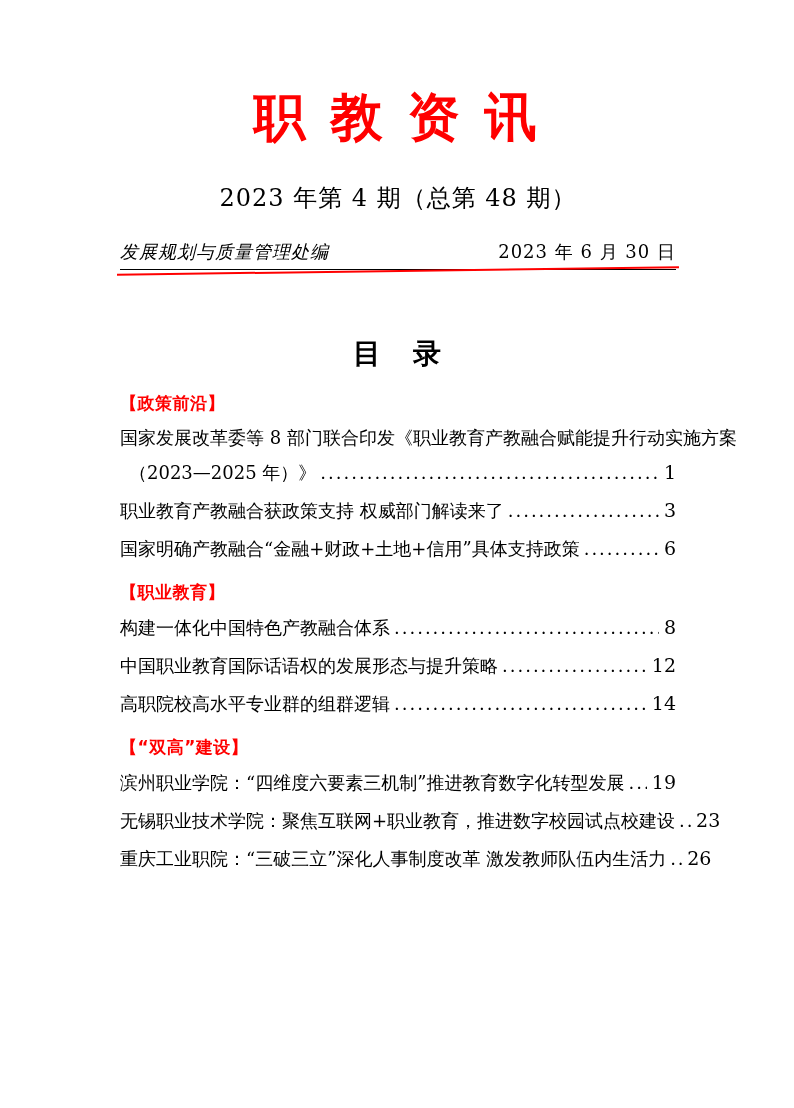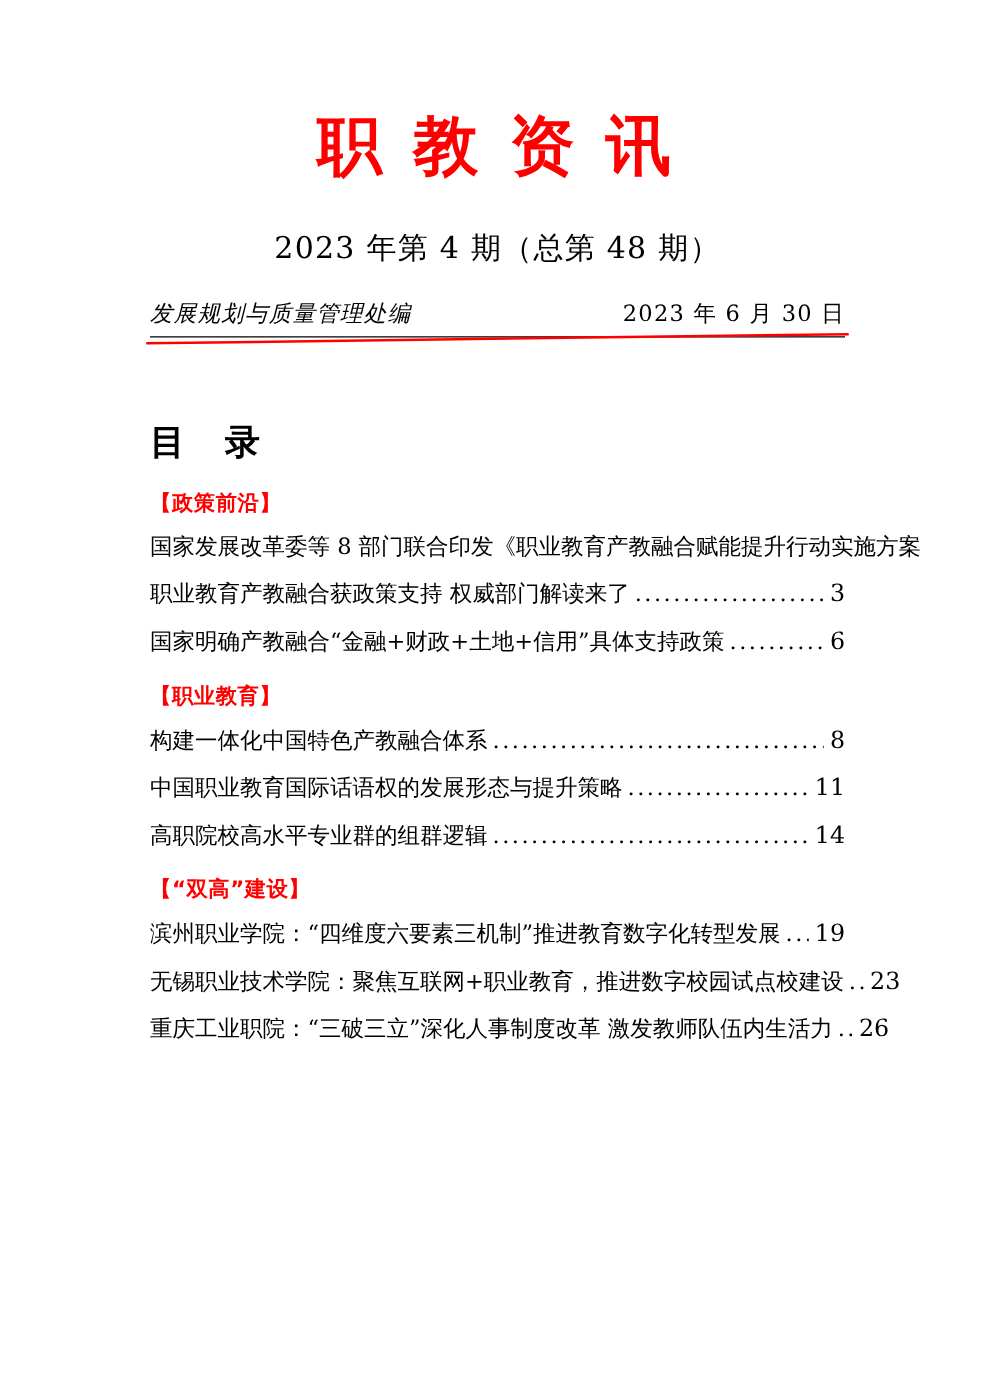--- a/index.html
+++ b/index.html
@@ -68,21 +68,21 @@
     height: 2.4px;
     background: var(--accent);
     transform: rotate(-0.75deg);  
     transform-origin: 50% 50%;
     pointer-events: none;
   }
 
   
   .toc-heading {
     margin-top: 66px;
-    text-align: left;
+    text-align: center;
     font-size: 28px;
     line-height: 36px;
     font-weight: bold;
     font-family: "DejaVu Sans", "Liberation Sans", sans-serif;
     letter-spacing: 2px;
   }
   .toc-section { margin-top: 16px; }
   .section-header {
     font-family: "DejaVu Sans", "Liberation Sans", sans-serif;
     font-weight: bold;
@@ -140,20 +140,25 @@
       <span class="red-rule"></span>
     </div>
 
     <div class="toc-heading">目　录</div>
 
     <div class="toc-section">
       <div class="section-header">【政策前沿】</div>
 
       <div class="toc-entry">
         <div class="toc-first">国家发展改革委等 8 部门联合印发《职业教育产教融合赋能提升行动实施方案</div>
+        <div class="toc-line toc-cont">
+          <span class="t">（2023—2025 年）》</span>
+          <span class="leader"></span>
+          <span class="pg">1</span>
+        </div>
       </div>
 
       <div class="toc-entry">
         <div class="toc-line">
           <span class="t">职业教育产教融合获政策支持 权威部门解读来了</span>
           <span class="leader"></span>
           <span class="pg">3</span>
         </div>
       </div>
 
@@ -174,21 +179,21 @@
           <span class="t">构建一体化中国特色产教融合体系</span>
           <span class="leader"></span>
           <span class="pg">8</span>
         </div>
       </div>
 
       <div class="toc-entry">
         <div class="toc-line">
           <span class="t">中国职业教育国际话语权的发展形态与提升策略</span>
           <span class="leader"></span>
-          <span class="pg">11</span>
+          <span class="pg">12</span>
         </div>
       </div>
 
       <div class="toc-entry">
         <div class="toc-line">
           <span class="t">高职院校高水平专业群的组群逻辑</span>
           <span class="leader"></span>
           <span class="pg">14</span>
         </div>
       </div>

